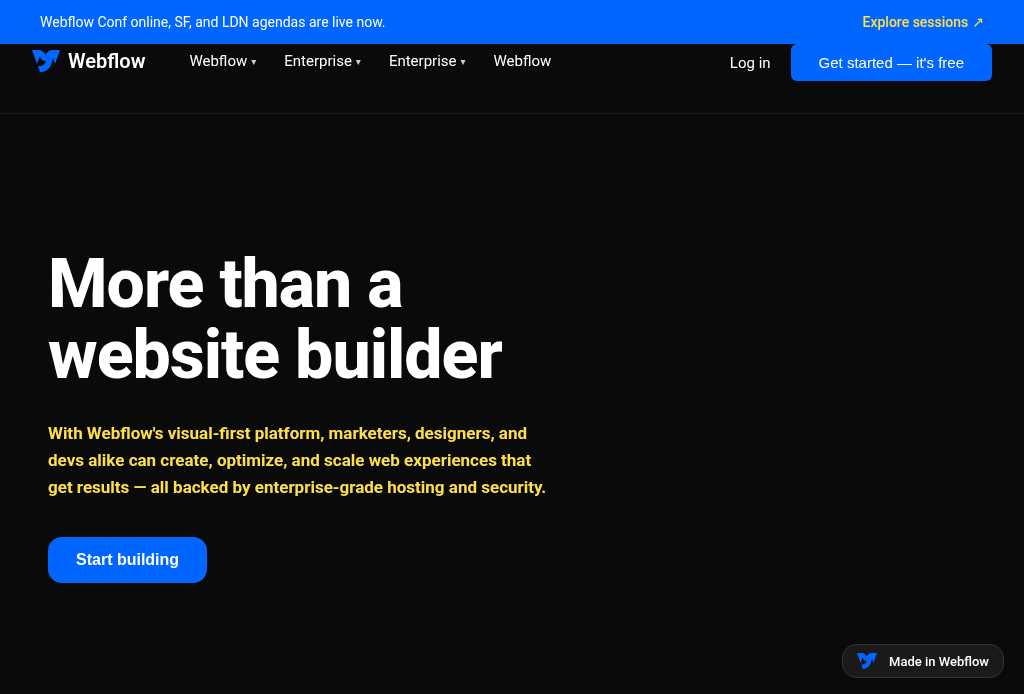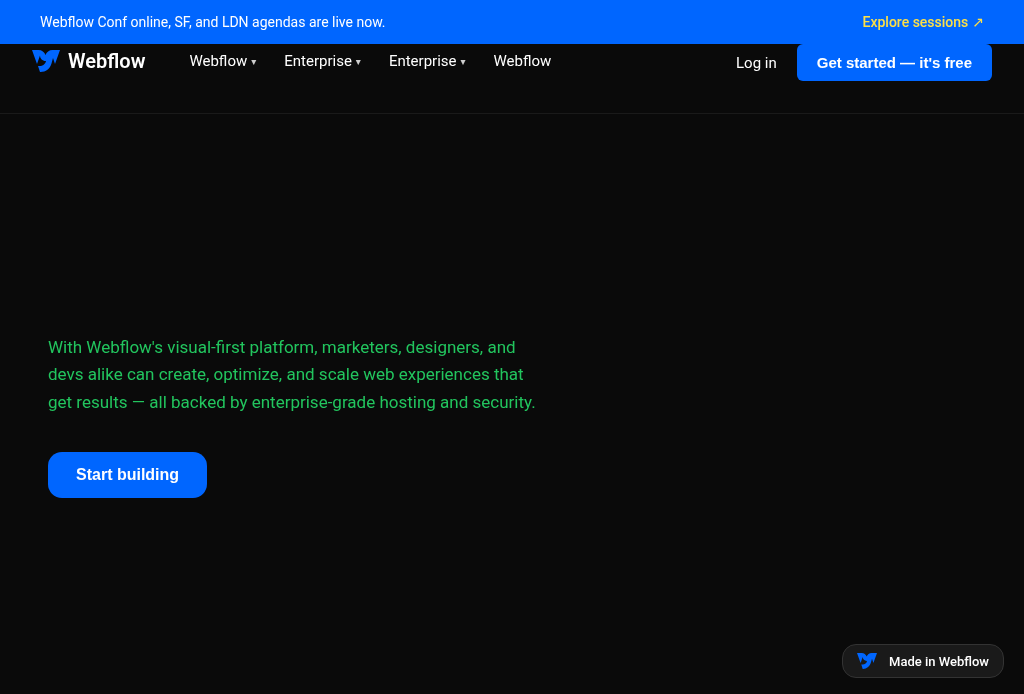--- a/index.html
+++ b/index.html
@@ -126,22 +126,22 @@
       font-size: 15px;
       font-weight: 400;
       cursor: pointer;
       padding: 8px 4px;
     }
 
     .get-started-btn {
       background-color: #0066ff;
       color: #ffffff;
       font-size: 15px;
-      font-weight: 700;
-      padding: 10px 20px;
+      font-weight: 400;
+      padding: 10px 28px;
       border-radius: 6px;
       cursor: pointer;
       border: none;
       white-space: nowrap;
     }
 
     
     .hero {
       background-color: #0a0a0a;
       padding: 80px 48px 60px 48px;
@@ -160,23 +160,23 @@
       font-size: 68px;
       font-weight: 800;
       line-height: 1.05;
       color: #ffffff;
       margin-bottom: 28px;
       letter-spacing: -1px;
     }
 
     .hero-subtitle {
       font-size: 17px;
-      font-weight: 400;
+      font-weight: 700;
       line-height: 1.6;
-      color: #22c55e;
+      color: #fde047;
       margin-bottom: 36px;
       max-width: 500px;
     }
 
     .start-building-btn {
       background-color: #0066ff;
       color: #ffffff;
       font-size: 16px;
       font-weight: 600;
       padding: 14px 28px;
@@ -253,20 +253,21 @@
   </div>
 
   <div class="nav-right">
     <span class="nav-link">Log in</span>
     <button class="get-started-btn">Get started — it's free</button>
   </div>
 </nav>
 
 <section class="hero">
   <div class="hero-content">
+    <h1 class="hero-title">More than a website builder</h1>
     <p class="hero-subtitle">With Webflow's visual-first platform, marketers, designers, and devs alike can create, optimize, and scale web experiences that get results — all backed by enterprise-grade hosting and security.</p>
     <button class="start-building-btn">Start building</button>
   </div>
 
   <div class="made-in-webflow">
     <svg class="made-in-webflow-icon" viewBox="0 0 20 16" fill="none" xmlns="http://www.w3.org/2000/svg">
       <path d="M14.6 0C12.3 0 10.4 1.5 9.7 3.6C9 1.5 7.1 0 4.6 0H0L3.6 10L5.7 4C5.7 6.1 7.5 7.9 9.7 7.9C9.7 7.9 10 7.9 10 7.9C9.7 9.9 7.9 11.4 5.7 11.4H4.3L5.7 16H6C9.9 16 13.0 13.2 13.9 9.6L15 5.7L16.4 10L20 0H14.6Z" fill="#0066ff"></path>
     </svg>
     <span class="made-in-webflow-text">Made in Webflow</span>
   </div>

